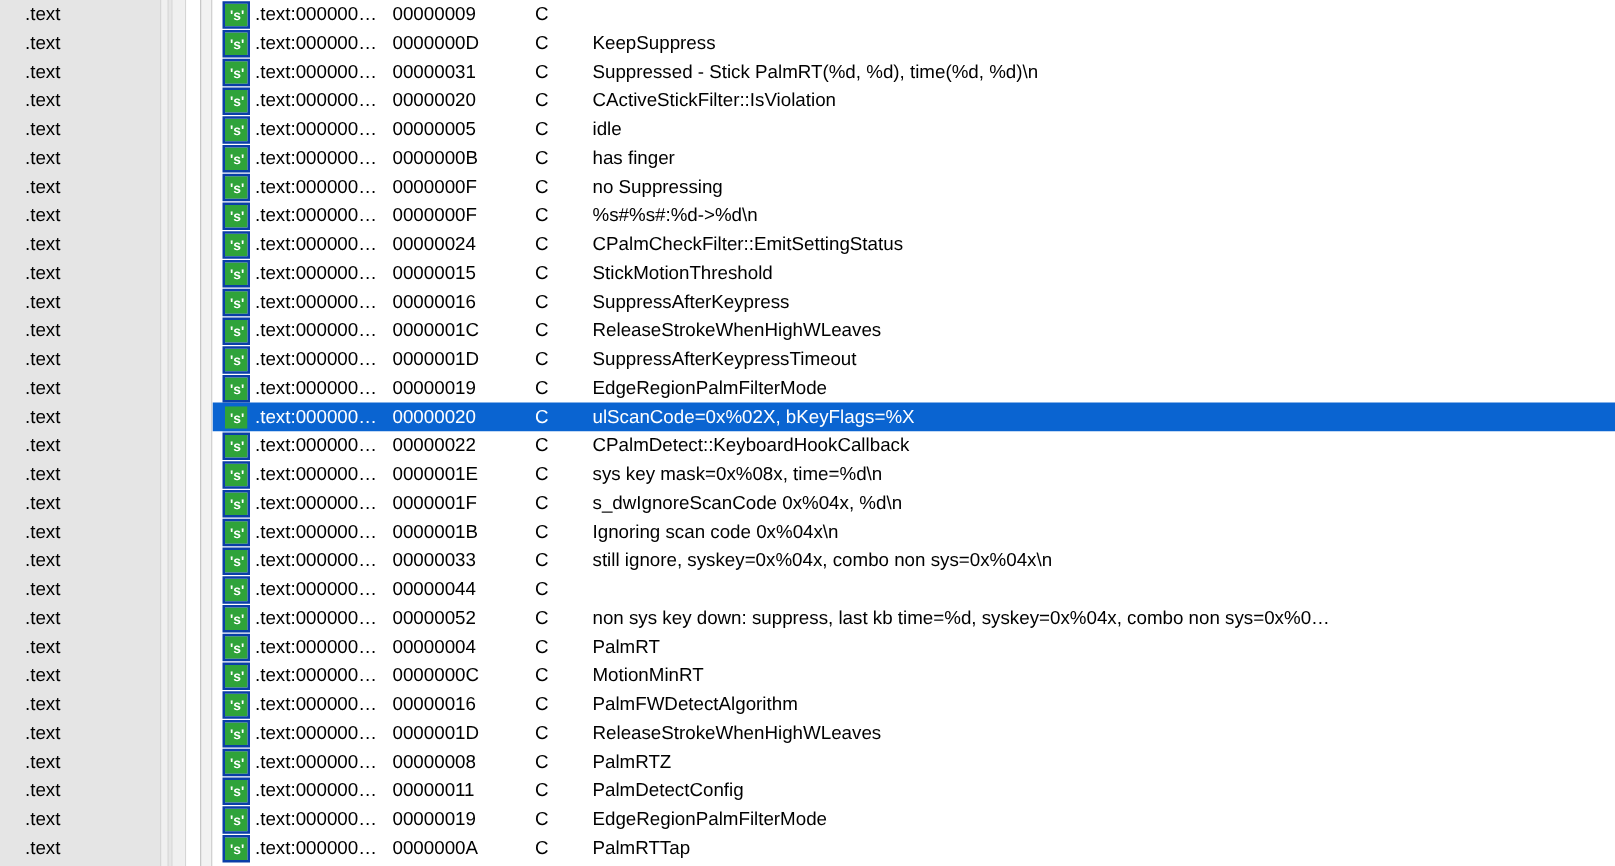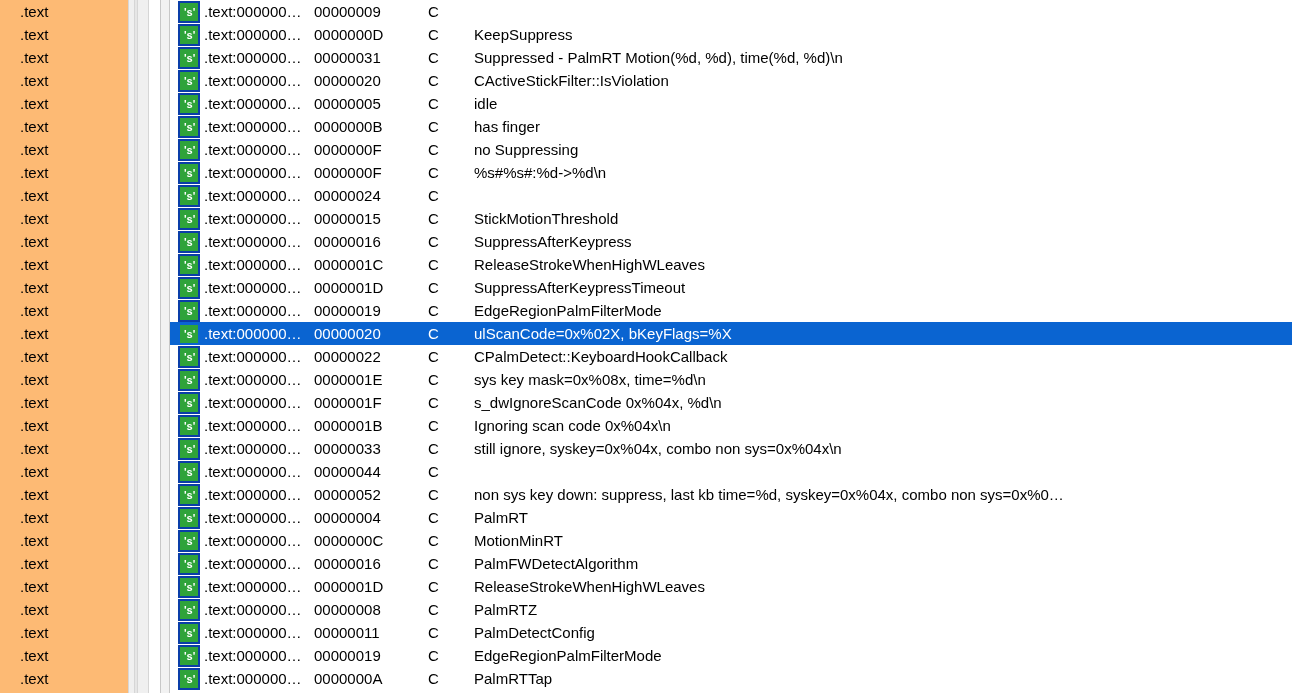--- a/index.html
+++ b/index.html
@@ -13,21 +13,21 @@
     overflow: hidden;
   }
   .app {
     display: flex;
     width: 100%; height: 100%;
   }
   
   .left-pane {
     width: 137px;
     height: 100%;
-    background: #fdba74;
+    background: #e5e5e5;
     position: relative;
     border-right: 2px solid #e6e6e6;
   }
   .left-pane .right-border-group {
     position: absolute;
     right: 0; top: 0; bottom: 0;
     width: 7px;
     background: #f0f0f0;
     border-left: 1px solid #d6d6d6;
     border-right: 1px solid #d6d6d6;
@@ -173,21 +173,21 @@
         </div>
         <div class="row">
           <span class="s-icon">
             <svg width="14" height="14" viewBox="0 0 14 14">
               <text x="2" y="11" font-family="Arial" font-size="11" font-weight="bold" fill="#ffffff">'s'</text>
             </svg>
           </span>
           <span class="col-addr">.text:000000…</span>
           <span class="col-len">00000031</span>
           <span class="col-type">C</span>
-          <span class="col-string">Suppressed - PalmRT Motion(%d, %d), time(%d, %d)\n</span>
+          <span class="col-string">Suppressed - Stick PalmRT(%d, %d), time(%d, %d)\n</span>
         </div>
         <div class="row">
           <span class="s-icon">
             <svg width="14" height="14" viewBox="0 0 14 14">
               <text x="2" y="11" font-family="Arial" font-size="11" font-weight="bold" fill="#ffffff">'s'</text>
             </svg>
           </span>
           <span class="col-addr">.text:000000…</span>
           <span class="col-len">00000020</span>
           <span class="col-type">C</span>
@@ -239,20 +239,21 @@
         </div>
         <div class="row">
           <span class="s-icon">
             <svg width="14" height="14" viewBox="0 0 14 14">
               <text x="2" y="11" font-family="Arial" font-size="11" font-weight="bold" fill="#ffffff">'s'</text>
             </svg>
           </span>
           <span class="col-addr">.text:000000…</span>
           <span class="col-len">00000024</span>
           <span class="col-type">C</span>
+          <span class="col-string">CPalmCheckFilter::EmitSettingStatus</span>
         </div>
         <div class="row">
           <span class="s-icon">
             <svg width="14" height="14" viewBox="0 0 14 14">
               <text x="2" y="11" font-family="Arial" font-size="11" font-weight="bold" fill="#ffffff">'s'</text>
             </svg>
           </span>
           <span class="col-addr">.text:000000…</span>
           <span class="col-len">00000015</span>
           <span class="col-type">C</span>

